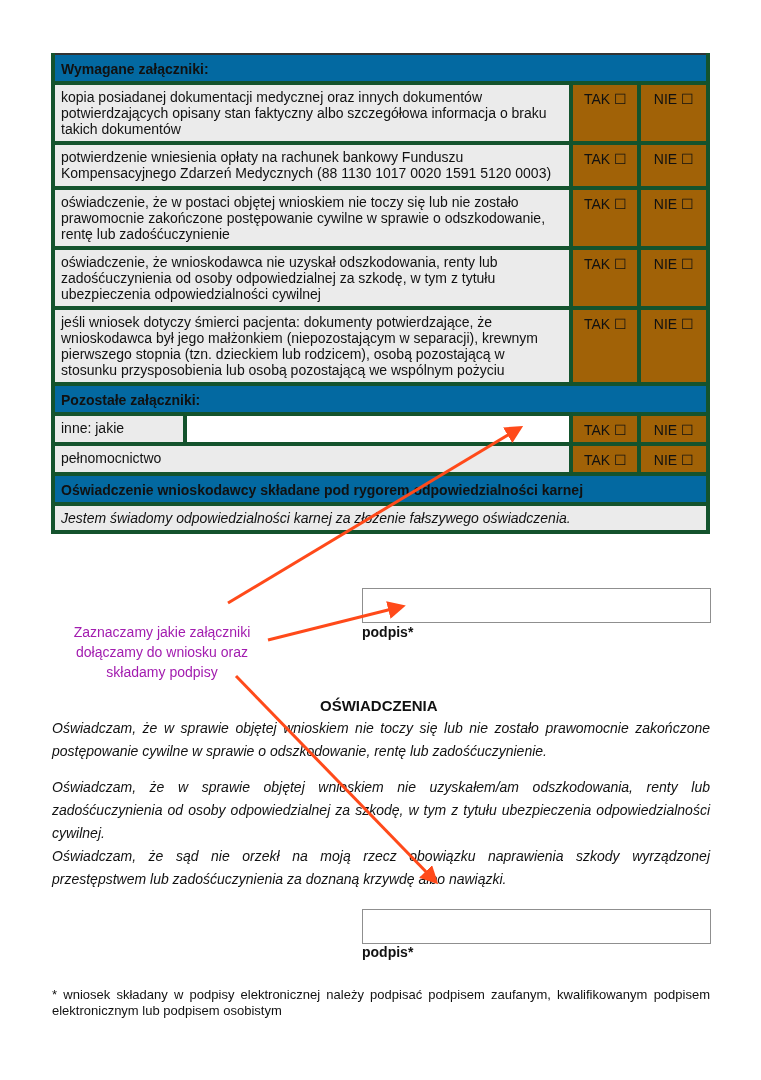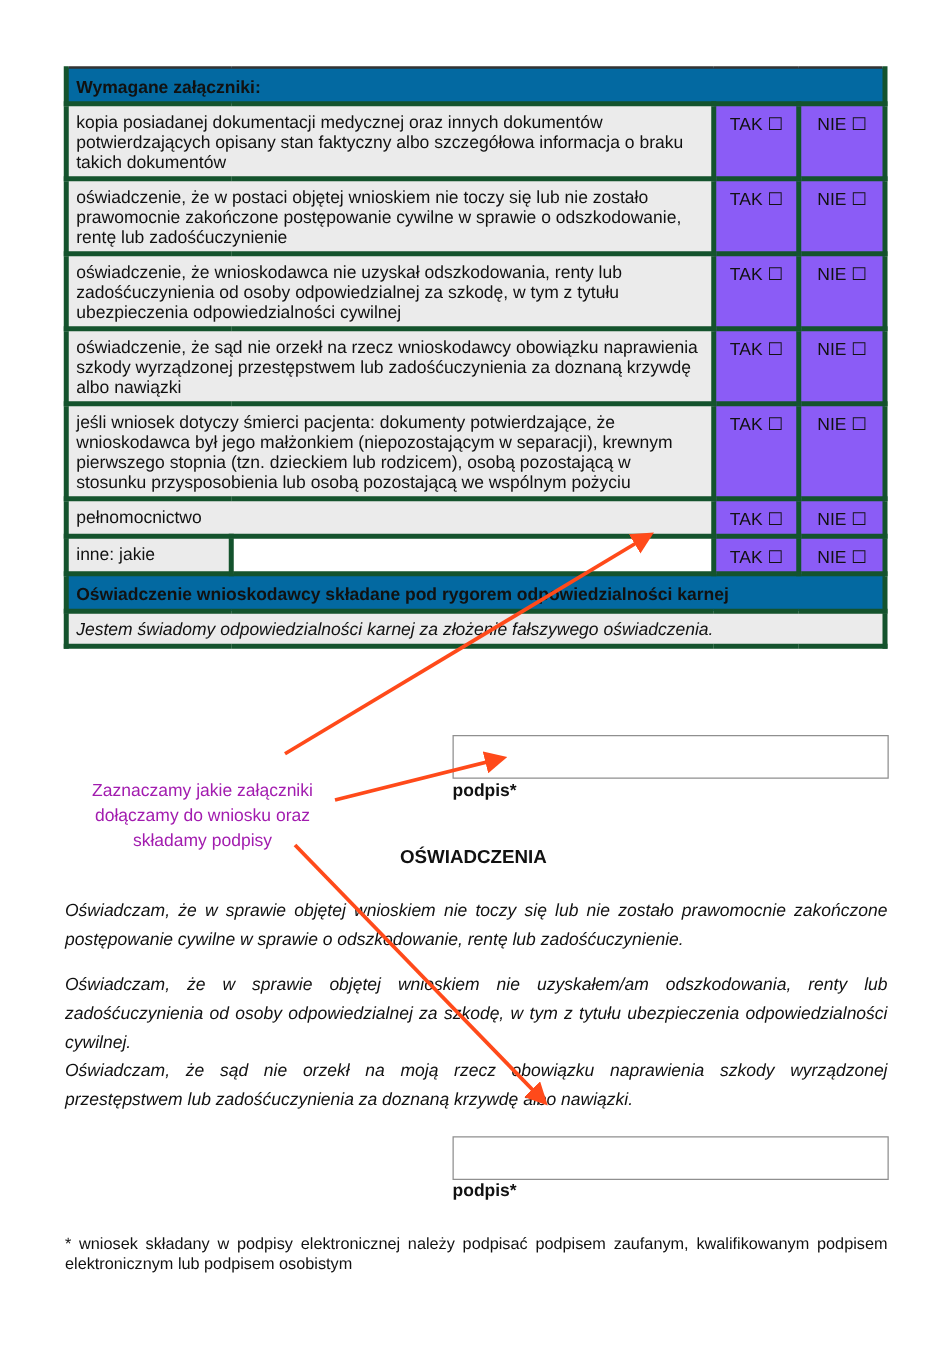--- a/index.html
+++ b/index.html
@@ -4,28 +4,28 @@
 <style>
   html, body { margin: 0; padding: 0; background: #ffffff; }
   body { width: 761px; height: 1080px; position: relative; overflow: hidden;
          font-family: "Liberation Sans", sans-serif; color: #111; }
   .form-table { position: absolute; left: 51px; top: 53px; width: 659px;
                 border-collapse: collapse; font-size: 14px; line-height: 16px; }
   .form-table td { border: 4px solid #14532d; padding: 4px 6px; vertical-align: top; }
   .form-table tr.section td { background: #0369a1; font-weight: bold; padding: 6px 6px 4px;
                               border-top: 2px solid #333; }
   .form-table td.desc { background: #ebebeb; }
-  .form-table td.yn { background: #8b5cf6; text-align: center; width: 52px; padding-top: 6px; white-space: nowrap; }
+  .form-table td.yn { background: #a16207; text-align: center; width: 52px; padding-top: 6px; white-space: nowrap; }
   .form-table td.blank { background: #fff; }
   .form-table td.stmt { background: #ebebeb; font-style: italic; }
   .sigbox { position: absolute; border: 1px solid #8f8f8f; background: #fff; }
   .siglabel { position: absolute; font-weight: bold; font-size: 14px; }
   .note { position: absolute; left: 62px; top: 622px; width: 200px; text-align: center;
           color: #a21caf; font-size: 14px; line-height: 20px; }
-  .heading { position: absolute; left: 320px; top: 677px; font-weight: bold; font-size: 15px; }
+  .heading { position: absolute; left: 320px; top: 697px; font-weight: bold; font-size: 15px; }
   .para { position: absolute; left: 52px; width: 658px; font-style: italic; font-size: 14px;
           line-height: 23px; text-align: justify; }
   .footnote { position: absolute; left: 52px; top: 987px; width: 658px; font-size: 13px;
               line-height: 16px; text-align: justify; }
   svg.arrows { position: absolute; left: 0; top: 0; pointer-events: none; }
 </style>
 </head>
 <body>
 
 <table class="form-table">
@@ -37,48 +37,51 @@
     </colgroup>
   <tbody>
       <tr class="section">
     <td colspan="4">Wymagane załączniki:</td>
   </tr>
   <tr style="height:57px">
     <td class="desc" colspan="2">kopia posiadanej dokumentacji medycznej oraz innych dokumentów potwierdzających opisany stan faktyczny albo szczegółowa informacja o braku takich dokumentów</td>
     <td class="yn">TAK ☐</td>
     <td class="yn">NIE ☐</td>
   </tr>
+  <tr style="height:45px">
+    <td class="desc" colspan="2">potwierdzenie wniesienia opłaty na rachunek bankowy Funduszu Kompensacyjnego Zdarzeń Medycznych (88 1130 1017 0020 1591 5120 0003)</td>
+    <td class="yn">TAK ☐</td>
+    <td class="yn">NIE ☐</td>
+  </tr>
   <tr style="height:57px">
     <td class="desc" colspan="2">oświadczenie, że w postaci objętej wnioskiem nie toczy się lub nie zostało prawomocnie zakończone postępowanie cywilne w sprawie o odszkodowanie, rentę lub zadośćuczynienie</td>
     <td class="yn">TAK ☐</td>
     <td class="yn">NIE ☐</td>
   </tr>
   <tr style="height:57px">
     <td class="desc" colspan="2">oświadczenie, że wnioskodawca nie uzyskał odszkodowania, renty lub zadośćuczynienia od osoby odpowiedzialnej za szkodę, w tym z tytułu ubezpieczenia odpowiedzialności cywilnej</td>
     <td class="yn">TAK ☐</td>
     <td class="yn">NIE ☐</td>
   </tr>
-  <tr style="height:57px">
-    <td class="desc" colspan="2">oświadczenie, że sąd nie orzekł na rzecz wnioskodawcy obowiązku naprawienia szkody wyrządzonej przestępstwem lub zadośćuczynienia za doznaną krzywdę albo nawiązki</td>
-    <td class="yn">TAK ☐</td>
-    <td class="yn">NIE ☐</td>
-  </tr>
   <tr style="height:64px">
     <td class="desc" colspan="2">jeśli wniosek dotyczy śmierci pacjenta: dokumenty potwierdzające, że wnioskodawca był jego małżonkiem (niepozostającym w separacji), krewnym pierwszego stopnia (tzn. dzieckiem lub rodzicem), osobą pozostającą w stosunku przysposobienia lub osobą pozostającą we wspólnym pożyciu</td>
     <td class="yn">TAK ☐</td>
     <td class="yn">NIE ☐</td>
   </tr>
+  <tr class="section">
+    <td colspan="4">Pozostałe załączniki:</td>
+  </tr>
   <tr style="height:27px">
-    <td class="desc" colspan="2">pełnomocnictwo</td>
+    <td class="desc">inne: jakie</td>
+    <td class="blank"></td>
     <td class="yn">TAK ☐</td>
     <td class="yn">NIE ☐</td>
   </tr>
   <tr style="height:27px">
-    <td class="desc">inne: jakie</td>
-    <td class="blank"></td>
+    <td class="desc" colspan="2">pełnomocnictwo</td>
     <td class="yn">TAK ☐</td>
     <td class="yn">NIE ☐</td>
   </tr>
   <tr class="section">
     <td colspan="4">Oświadczenie wnioskodawcy składane pod rygorem odpowiedzialności karnej</td>
   </tr>
   <tr>
     <td class="stmt" colspan="4">Jestem świadomy odpowiedzialności karnej za złożenie fałszywego oświadczenia.</td>
   </tr>
 </tbody>

